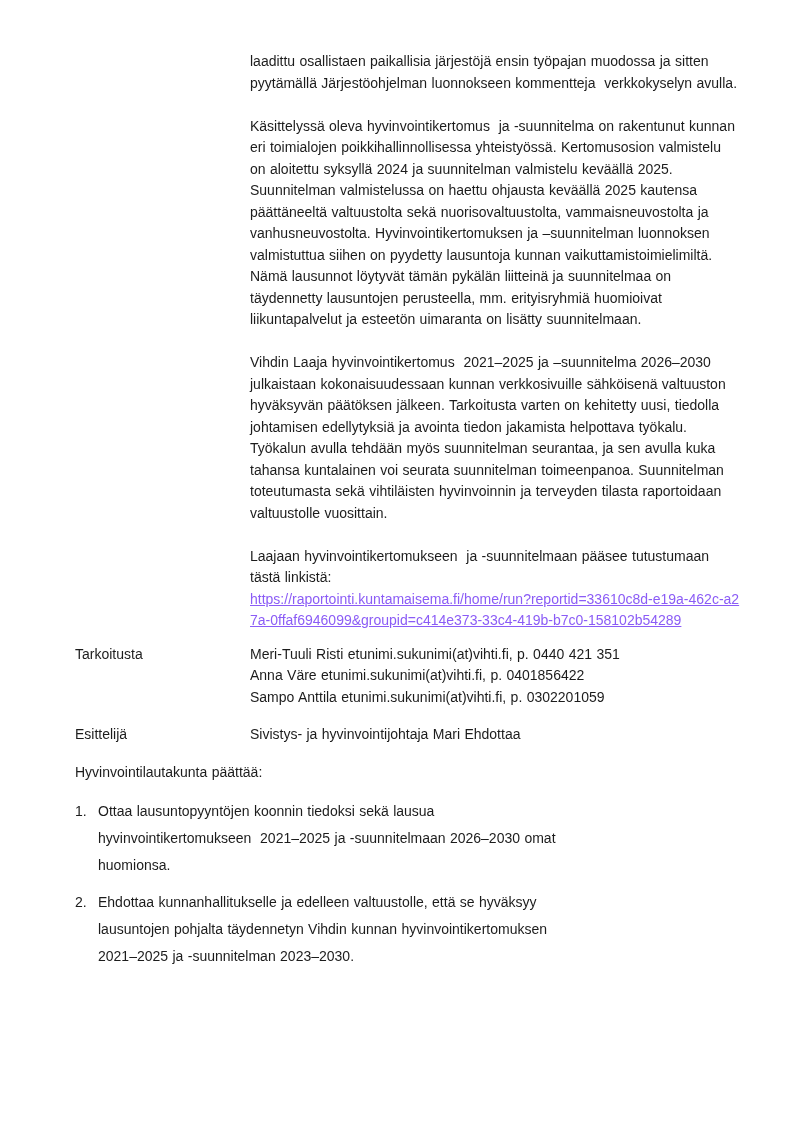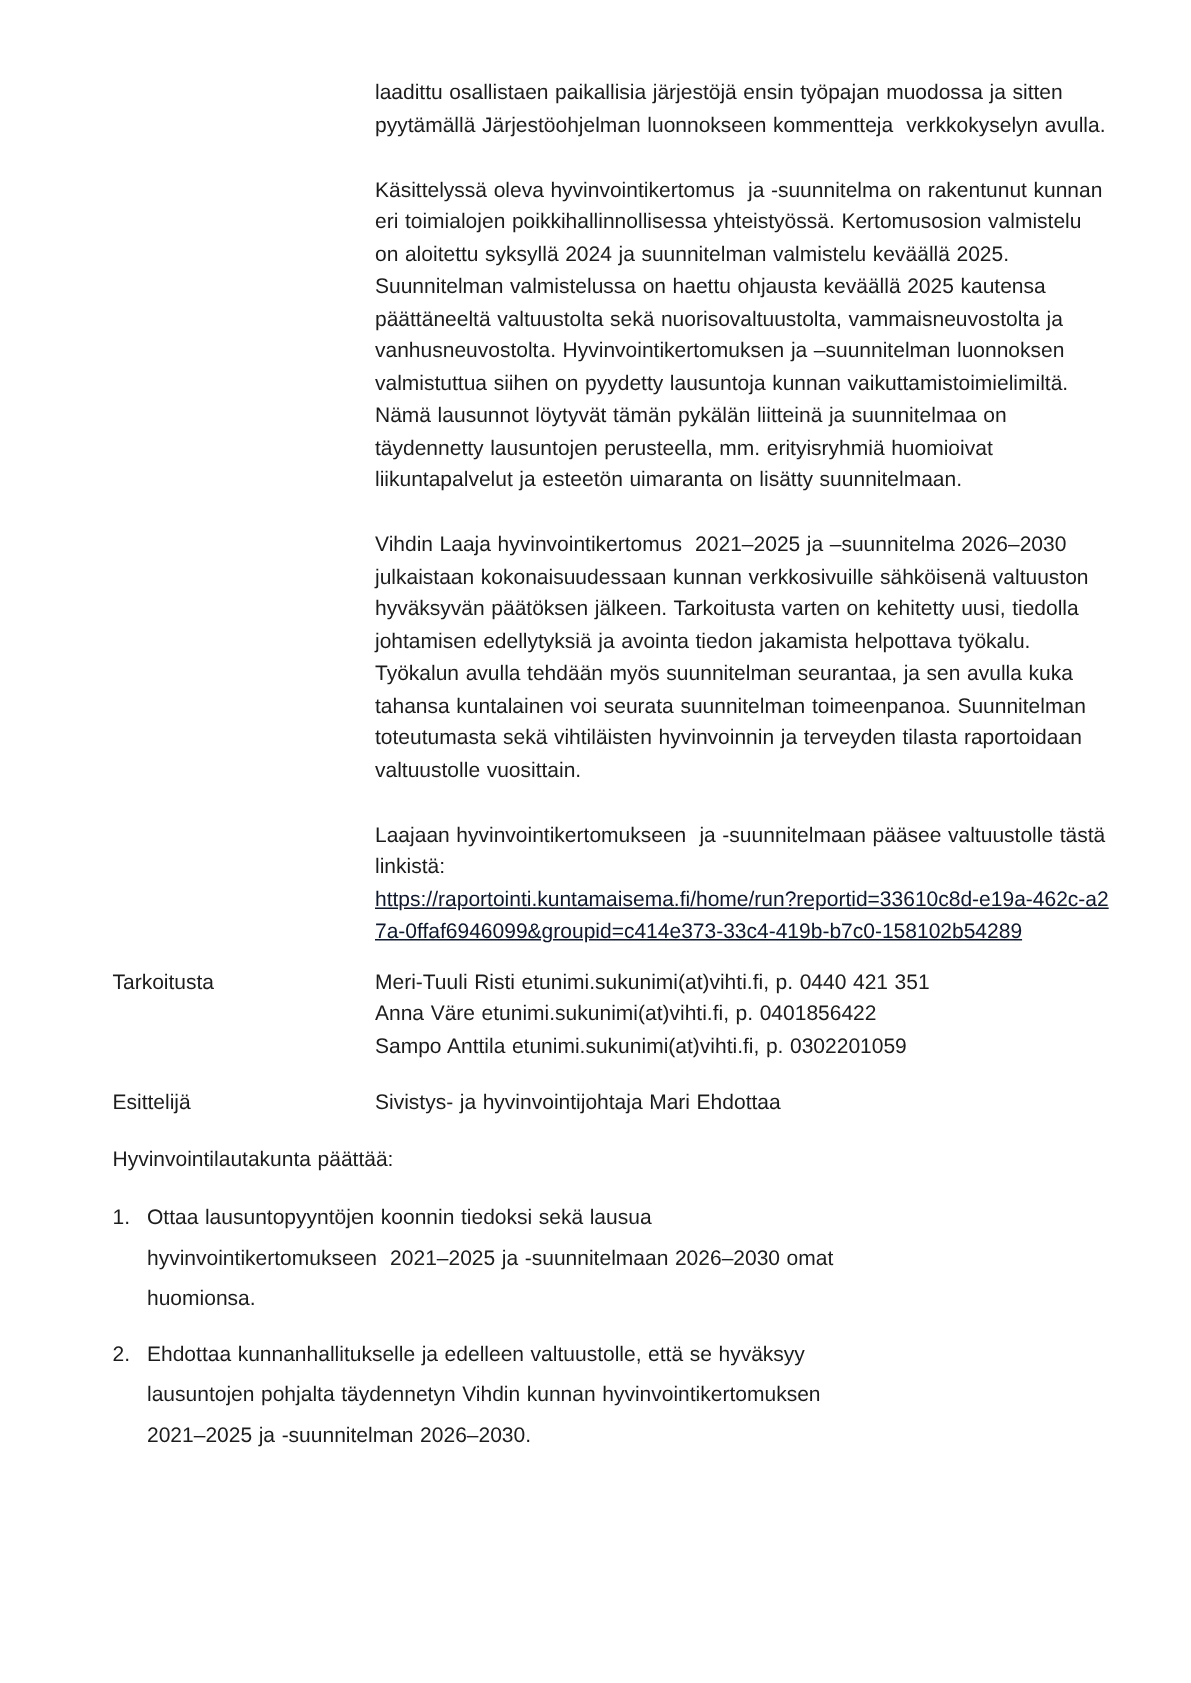--- a/index.html
+++ b/index.html
@@ -21,21 +21,21 @@
     word-spacing: 0.5px;
   }
   .block { display: flex; align-items: flex-start; margin-bottom: 16px; }
   .label-col { flex: 0 0 175px; width: 175px; }
   .content-col { flex: 0 0 490px; width: 490px; }
   p.para { margin: 0 0 21.5px 0; white-space: pre-wrap; }
   p.para.tight { margin-bottom: 0; }
   .doc-link {
     display: inline-block;
     width: 490px;
-    color: #0f172a;
+    color: #8b5cf6;
     text-decoration: underline;
     word-break: break-all;
     cursor: pointer;
   }
   .value-line { white-space: pre-wrap; }
   .proposal-line { margin-bottom: 4px; }
   .decision-list { margin-top: 15px; }
   .decision-item { display: flex; line-height: 27px; margin-bottom: 10px; }
   .decision-num { flex: 0 0 23px; }
   .decision-text { flex: 1; white-space: pre-wrap; }
@@ -44,21 +44,21 @@
 <body>
 
 <div class="page">
 
   <div class="block" style="margin-bottom:12px;">
     <div class="label-col"></div>
     <div class="content-col">
       <p class="para">laadittu osallistaen paikallisia järjestöjä ensin työpajan muodossa ja sitten pyytämällä Järjestöohjelman luonnokseen kommentteja  verkkokyselyn avulla.</p>
       <p class="para">Käsittelyssä oleva hyvinvointikertomus  ja -suunnitelma on rakentunut kunnan eri toimialojen poikkihallinnollisessa yhteistyössä. Kertomusosion valmistelu on aloitettu syksyllä 2024 ja suunnitelman valmistelu keväällä 2025. Suunnitelman valmistelussa on haettu ohjausta keväällä 2025 kautensa päättäneeltä valtuustolta sekä nuorisovaltuustolta, vammaisneuvostolta ja vanhusneuvostolta. Hyvinvointikertomuksen ja –suunnitelman luonnoksen valmistuttua siihen on pyydetty lausuntoja kunnan vaikuttamistoimielimiltä. Nämä lausunnot löytyvät tämän pykälän liitteinä ja suunnitelmaa on täydennetty lausuntojen perusteella, mm. erityisryhmiä huomioivat liikuntapalvelut ja esteetön uimaranta on lisätty suunnitelmaan.</p>
       <p class="para">Vihdin Laaja hyvinvointikertomus  2021–2025 ja –suunnitelma 2026–2030 julkaistaan kokonaisuudessaan kunnan verkkosivuille sähköisenä valtuuston hyväksyvän päätöksen jälkeen. Tarkoitusta varten on kehitetty uusi, tiedolla johtamisen edellytyksiä ja avointa tiedon jakamista helpottava työkalu. Työkalun avulla tehdään myös suunnitelman seurantaa, ja sen avulla kuka tahansa kuntalainen voi seurata suunnitelman toimeenpanoa. Suunnitelman toteutumasta sekä vihtiläisten hyvinvoinnin ja terveyden tilasta raportoidaan valtuustolle vuosittain.</p>
-      <p class="para tight">Laajaan hyvinvointikertomukseen  ja -suunnitelmaan pääsee valtuustolle tästä linkistä:</p>
+      <p class="para tight">Laajaan hyvinvointikertomukseen  ja -suunnitelmaan pääsee tutustumaan tästä linkistä:</p>
       <a class="doc-link" href="#">https://raportointi.kuntamaisema.fi/home/run?reportid=33610c8d-e19a-462c-a27a-0ffaf6946099&amp;groupid=c414e373-33c4-419b-b7c0-158102b54289</a>
     </div>
   </div>
 
   <div class="block">
     <div class="label-col">Tarkoitusta</div>
     <div class="content-col">
       <div class="value-line">Meri-Tuuli Risti etunimi.sukunimi(at)vihti.fi, p. 0440 421 351</div>
       <div class="value-line">Anna Väre etunimi.sukunimi(at)vihti.fi, p. 0401856422</div>
       <div class="value-line">Sampo Anttila etunimi.sukunimi(at)vihti.fi, p. 0302201059</div>
@@ -76,19 +76,19 @@
     <div class="content-col">
       <div class="value-line proposal-line">Hyvinvointilautakunta päättää:</div>
 
       <div class="decision-list">
         <div class="decision-item">
           <div class="decision-num">1.</div>
           <div class="decision-text">Ottaa lausuntopyyntöjen koonnin tiedoksi sekä lausua hyvinvointikertomukseen  2021–2025 ja -suunnitelmaan 2026–2030 omat huomionsa.</div>
         </div>
         <div class="decision-item">
           <div class="decision-num">2.</div>
-          <div class="decision-text">Ehdottaa kunnanhallitukselle ja edelleen valtuustolle, että se hyväksyy lausuntojen pohjalta täydennetyn Vihdin kunnan hyvinvointikertomuksen  2021–2025 ja -suunnitelman 2026–2030.</div>
+          <div class="decision-text">Ehdottaa kunnanhallitukselle ja edelleen valtuustolle, että se hyväksyy lausuntojen pohjalta täydennetyn Vihdin kunnan hyvinvointikertomuksen  2021–2025 ja -suunnitelman 2023–2030.</div>
         </div>
       </div>
     </div>
   </div>
 
 </div>
 
 </body></html>

